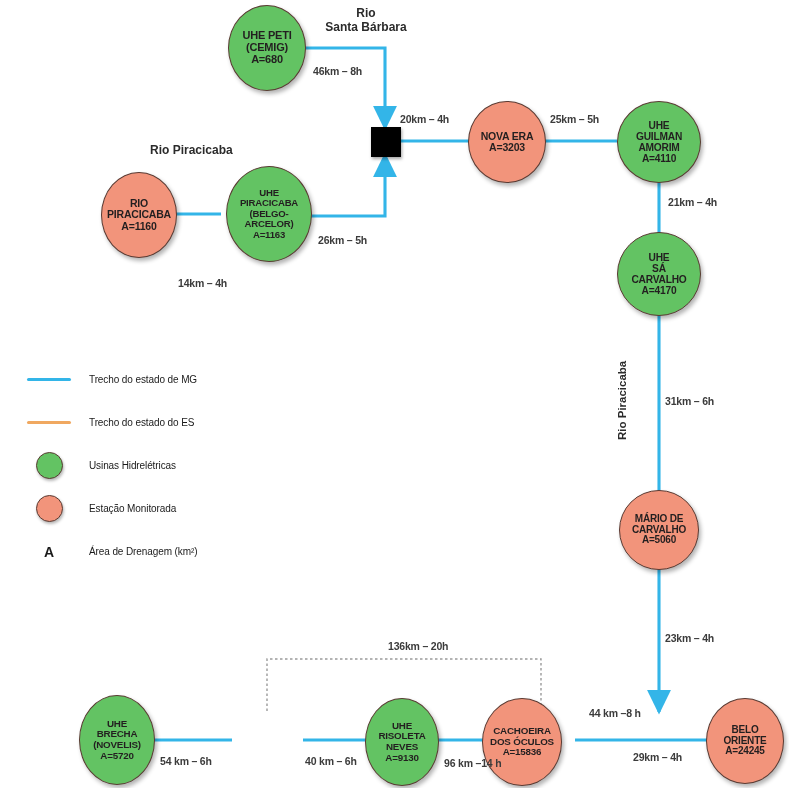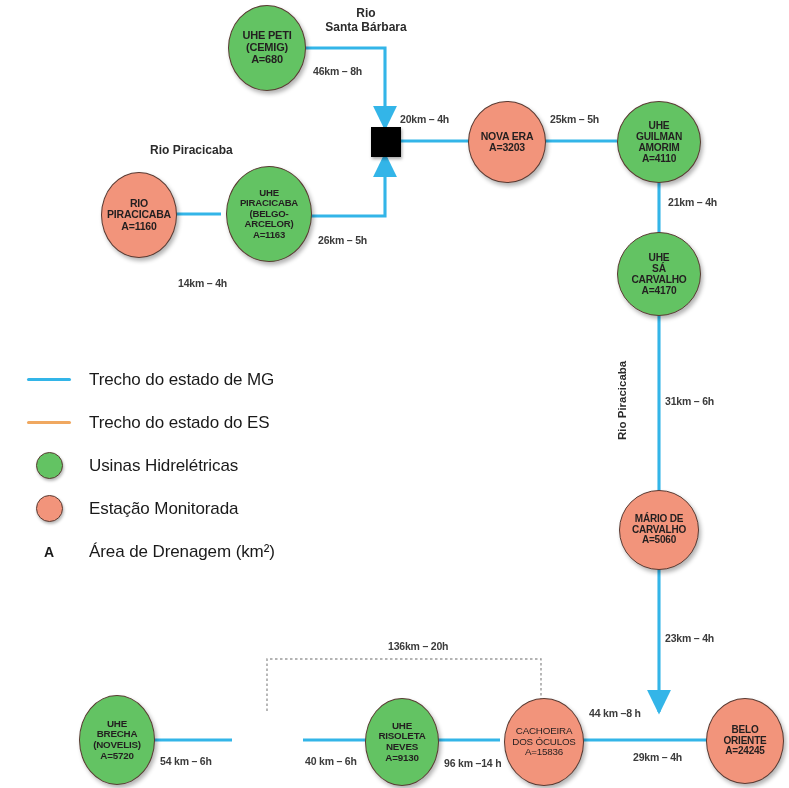--- a/index.html
+++ b/index.html
@@ -73,21 +73,21 @@
     transform:rotate(-90deg);
   }
 
   
   #legend{position:absolute;left:18px;top:358px;width:330px;z-index:8;}
   .lg-row{display:flex;align-items:center;height:43px;}
   .lg-mark{width:62px;display:flex;justify-content:center;align-items:center;flex:0 0 62px;}
   .lg-line{width:44px;height:3.5px;border-radius:2px;}
   .lg-dot{width:25px;height:25px;border-radius:50%;border:1.4px solid #5a3b33;box-shadow:1px 2px 3px rgba(0,0,0,0.28);}
   .lg-a{font-size:14px;font-weight:600;color:#1a1a1a;}
-  .lg-text{font-size:17px;color:#1a1a1a;padding-left:9px;letter-spacing:-0.1px;}
+  .lg-text{font-size:10px;color:#1a1a1a;padding-left:9px;letter-spacing:-0.1px;}
 </style>
 </head>
 <body>
 
 <div id="stage">
 
   <svg id="wires" viewBox="0 0 789 788">
     <defs>
       <marker id="arrowBlue" markerWidth="9" markerHeight="9" refX="7.2" refY="4.5" orient="auto">
         <path d="M0,0.6 L8,4.5 L0,8.4 Z" fill="#33b5e8"></path>
@@ -191,21 +191,21 @@
   </div>
 
 
   <div class="node green" style="left:365px;top:698px;width:74px;height:88px;font-size:9.8px;font-weight:600;">
     <span class="ln">UHE</span>
     <span class="ln">RISOLETA</span>
     <span class="ln">NEVES</span>
     <span class="ln">A=9130</span>
   </div>
 
-  <div class="node salmon" style="left:504px;top:698px;width:80px;height:88px;font-size:9.8px;font-weight:400;">
+  <div class="node salmon" style="left:482px;top:698px;width:80px;height:88px;font-size:9.8px;font-weight:700;">
     <span class="ln">CACHOEIRA</span>
     <span class="ln">DOS ÓCULOS</span>
     <span class="ln">A=15836</span>
   </div>
 
   <div class="node salmon" style="left:706px;top:698px;width:78px;height:86px;font-size:10px;font-weight:600;">
     <span class="ln">BELO</span>
     <span class="ln">ORIENTE</span>
     <span class="ln">A=24245</span>
   </div>

